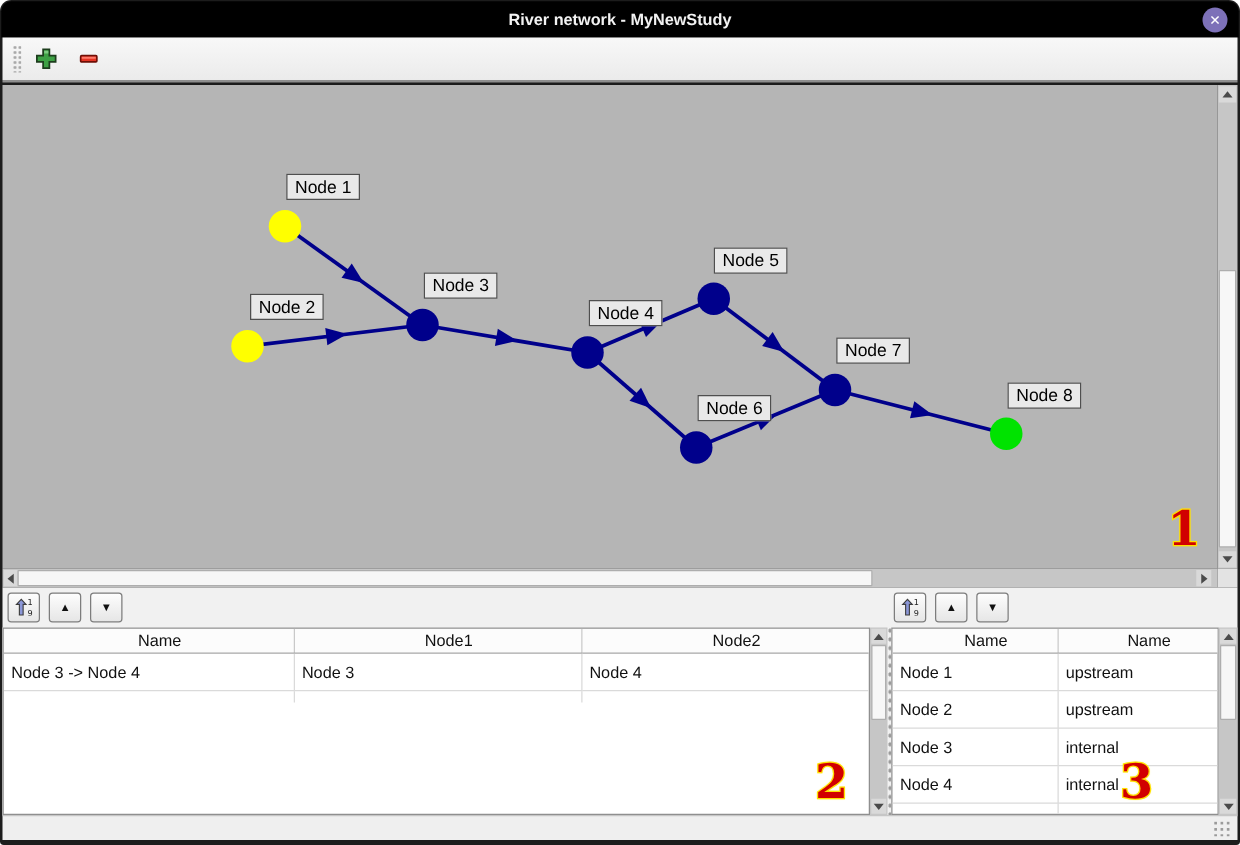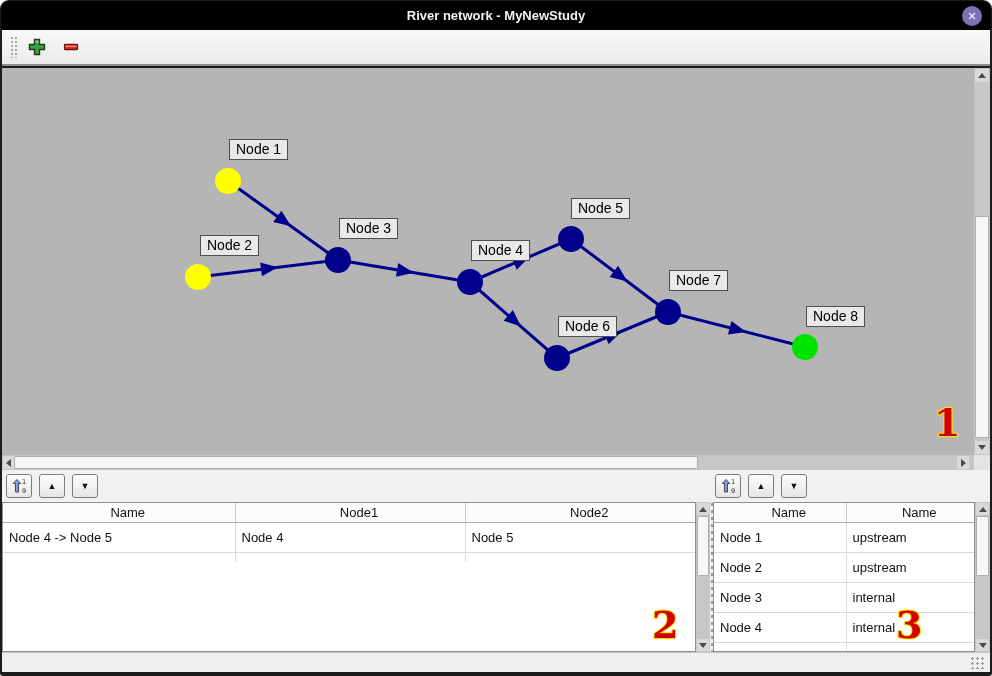--- a/index.html
+++ b/index.html
@@ -195,23 +195,23 @@
           </colgroup>
         <thead>
             <tr id="links-head">
               <th>Name</th>
               <th>Node1</th>
               <th>Node2</th>
             </tr>
           </thead>
         <tbody id="links-body">
             <tr>
-              <td>Node 4 -&gt; Node 5</td>
+              <td>Node 3 -&gt; Node 4</td>
+              <td>Node 3</td>
               <td>Node 4</td>
-              <td>Node 5</td>
             </tr>
             <tr>
               <td style="height: 10px; border-bottom: none;"></td>
               <td style="height: 10px; border-bottom: none;"></td>
               <td style="height: 10px; border-bottom: none;"></td>
             </tr>
           </tbody>
       </table>
     </div>
 

